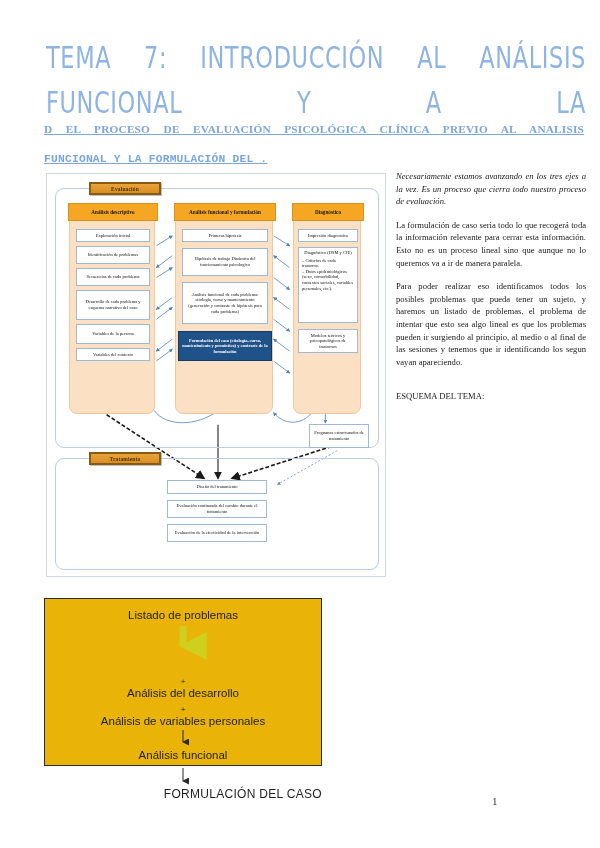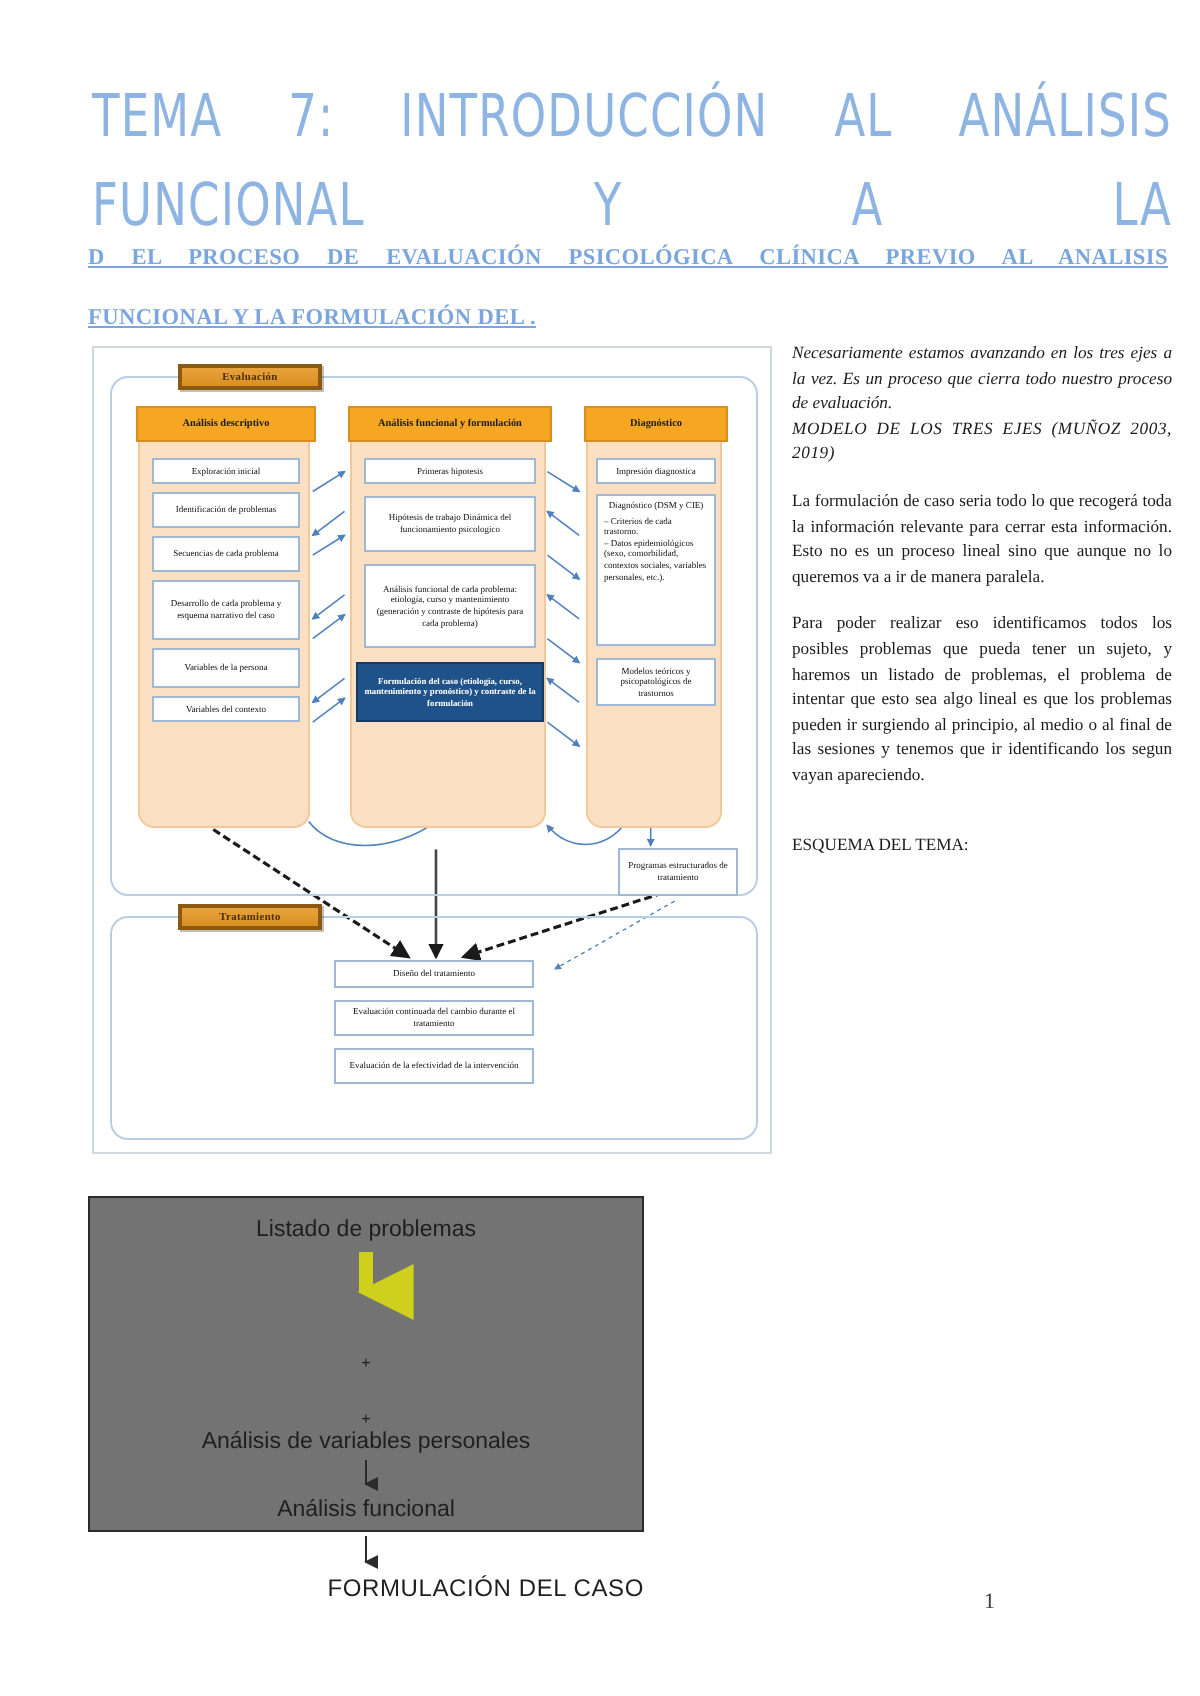--- a/index.html
+++ b/index.html
@@ -32,21 +32,21 @@
     position:absolute;left:44px;top:122px;width:540px;
     font-family:"Liberation Serif",serif;
     font-size:11.3px;line-height:15px;
     color:#7aa6dd;font-weight:700;
     text-decoration:underline;
     text-align:justify;
     letter-spacing:.2px;
   }
   .subtitle .s1{display:block;text-align:justify;}
   .subtitle .s1:after{content:"";display:inline-block;width:100%;}
-  .subtitle .s2{display:block;}
+  .subtitle .s2{display:block;font-family:Liberation Mono, monospace;}
 
   
   .rightcol{
     position:absolute;left:396px;top:170px;width:190px;
     font-size:8.6px;line-height:12.6px;color:#1a1a1a;
     text-align:justify;
   }
   .rightcol p{margin:0 0 0 0;}
   .rightcol .italic{font-style:italic;}
   .rightcol .gap{height:11px;}
@@ -123,21 +123,21 @@
     color:#ffffff;font-weight:700;font-size:4.4px;line-height:5.4px;
     display:flex;align-items:center;justify-content:center;text-align:center;
     box-sizing:border-box;padding:2px;
   }
 
   .dgsvg{position:absolute;inset:0;width:100%;height:100%;pointer-events:none;}
 
   
   .flow{
     position:absolute;left:44px;top:598px;width:278px;height:168px;
-    border:1px solid #2b2b2b;background:#737373;box-sizing:border-box;
+    border:1px solid #2b2b2b;background:#eab308;box-sizing:border-box;
   }
   .flowtxt{
     position:absolute;width:100%;text-align:center;
     font-family:"Liberation Sans",sans-serif;
     font-size:11.5px;color:#1f1f1f;
   }
   .plus{
     position:absolute;width:100%;text-align:center;
     font-family:"Liberation Sans",sans-serif;font-size:8px;color:#1f1f1f;
   }
@@ -158,21 +158,20 @@
     <span class="t-line last">FORMULACIÓN DEL CASO.</span>
   </div>
 
   <div class="subtitle">
     <span class="s1">D EL PROCESO DE EVALUACIÓN PSICOLÓGICA CLÍNICA PREVIO AL ANALISIS</span>
     <span class="s2">FUNCIONAL Y LA FORMULACIÓN DEL .</span>
   </div>
 
   <div class="rightcol">
     <p class="italic">Necesariamente estamos avanzando en los tres ejes a la vez. Es un proceso que cierra todo nuestro proceso de evaluación.</p>
-    <p class="modelo">MODELO DE LOS TRES EJES (MUÑOZ 2003, 2019)</p>
     <div class="gap"></div>
     <p>La formulación de caso seria todo lo que recogerá toda la información relevante para cerrar esta información. Esto no es un proceso lineal sino que aunque no lo queremos va a ir de manera paralela.</p>
     <div class="gap"></div>
     <p>Para poder realizar eso identificamos todos los posibles problemas que pueda tener un sujeto, y haremos un listado de problemas, el problema de intentar que esto sea algo lineal es que los problemas pueden ir surgiendo al principio, al medio o al final de las sesiones y tenemos que ir identificando los segun vayan apareciendo.</p>
     <div class="gap"></div>
     <div class="gap"></div>
     <p>ESQUEMA DEL TEMA:</p>
   </div>
 
   <div class="diagram">
@@ -258,20 +257,21 @@
       <div class="ibox" style="left:120px;top:306px;width:100px;height:14px;">Diseño del tratamiento</div>
       <div class="ibox" style="left:120px;top:326px;width:100px;height:18px;">Evaluación continuada del cambio durante el tratamiento</div>
       <div class="ibox" style="left:120px;top:350px;width:100px;height:18px;">Evaluación de la efectividad de la intervención</div>
 
     </div>
   </div>
 
   <div class="flow">
     <div class="flowtxt" style="top:10px;">Listado de problemas</div>
     <div class="plus" style="top:78px;">+</div>
+    <div class="flowtxt" style="top:88px;">Análisis del desarrollo</div>
     <div class="plus" style="top:106px;">+</div>
     <div class="flowtxt" style="top:116px;">Análisis de variables personales</div>
     <div class="flowtxt" style="top:150px;">Análisis funcional</div>
   </div>
 
   <svg class="flowsvg" viewBox="0 0 278 210">
     <defs>
       <marker id="fy" markerWidth="4" markerHeight="4" refX="2" refY="3.4" orient="auto">
         <path d="M0,0 L4,0 L2,4 z" fill="#cfcf1e"></path>
       </marker>

